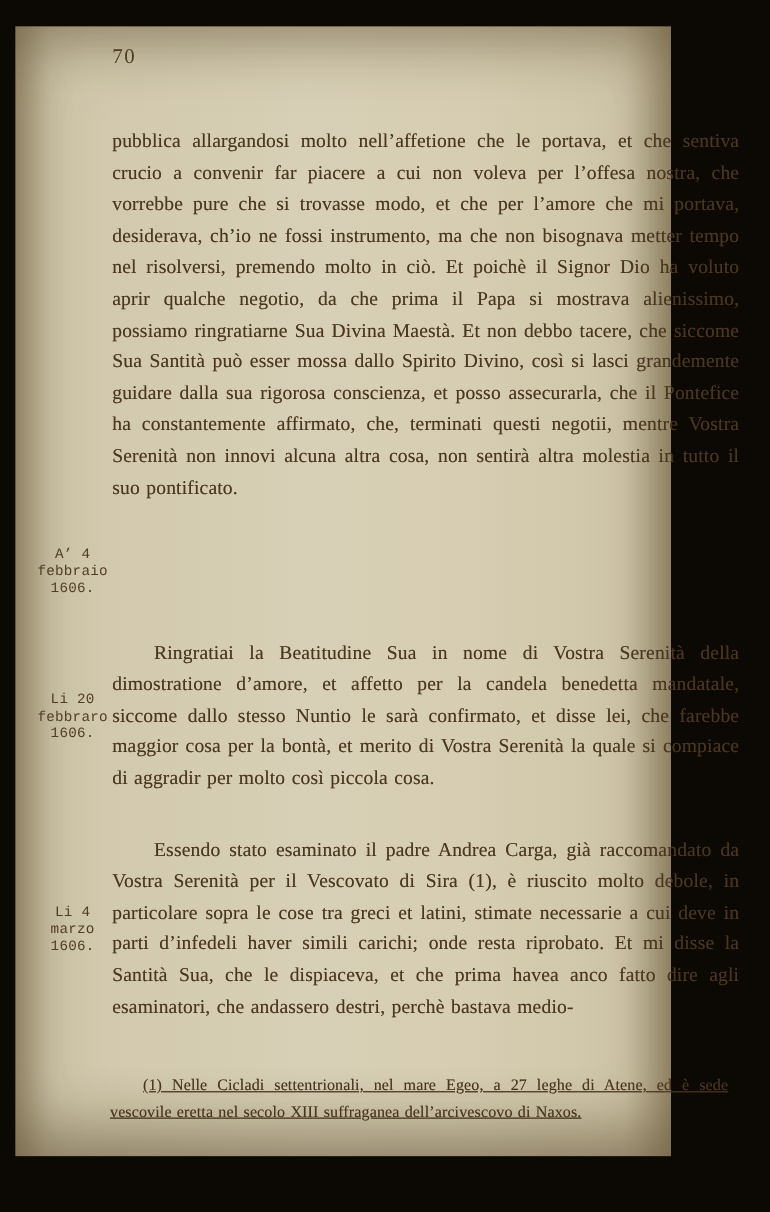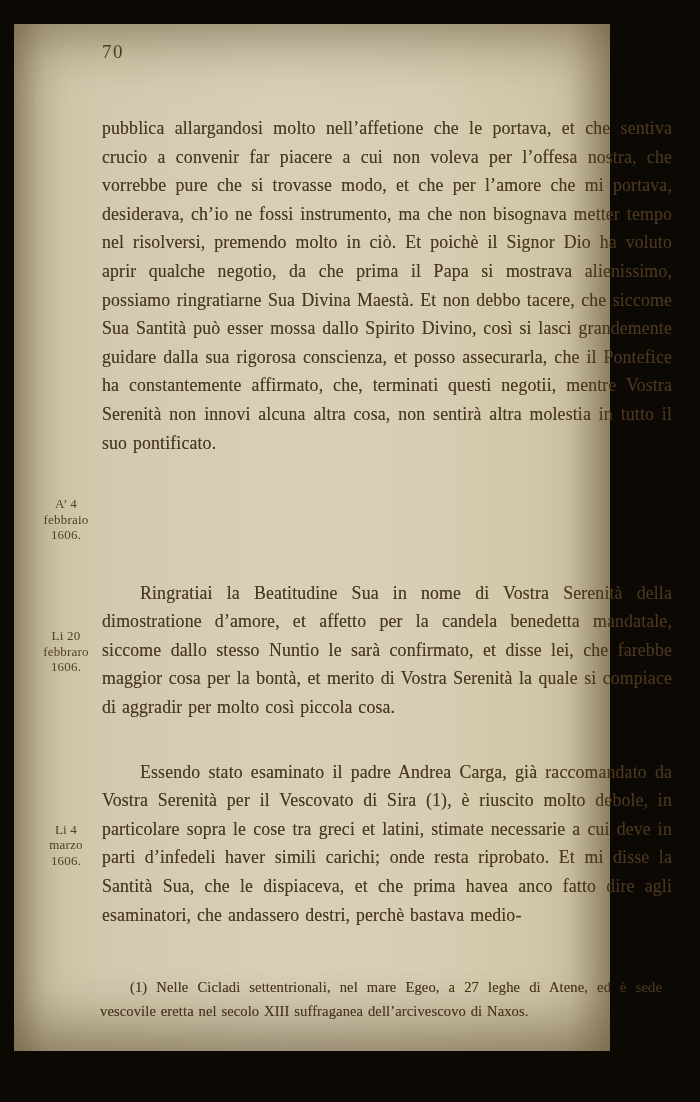--- a/index.html
+++ b/index.html
@@ -50,20 +50,21 @@
   .note {
     flex: 0 0 72px;
     width: 72px;
     font-size: 13px;
     line-height: 15.5px;
     text-align: center;
     white-space: pre-line;
     padding-top: 3px;
     color: #503d24;
     letter-spacing: 0.2px;
+    font-family: Liberation Mono, monospace;
   }
 
   .para {
     flex: 1;
     font-size: 17.8px;
     line-height: 28.6px;
     text-align: justify;
     letter-spacing: 0.15px;
     word-spacing: 1.2px;
     text-shadow: 0 0 0.6px rgba(74, 55, 32, 0.55);
@@ -77,20 +78,21 @@
     top: 951px;
     width: 562px;
     font-size: 14.6px;
     line-height: 24px;
     text-align: justify;
     text-indent: 30px;
     letter-spacing: 0.1px;
     word-spacing: 1px;
     color: #49361e;
     text-shadow: 0 0 0.6px rgba(74, 55, 32, 0.5);
+    text-decoration: underline;
   }
 </style>
 </head>
 <body>
 
 <div class="scan">
   <div class="paper">
 
     <div class="page-number">70</div>
 

